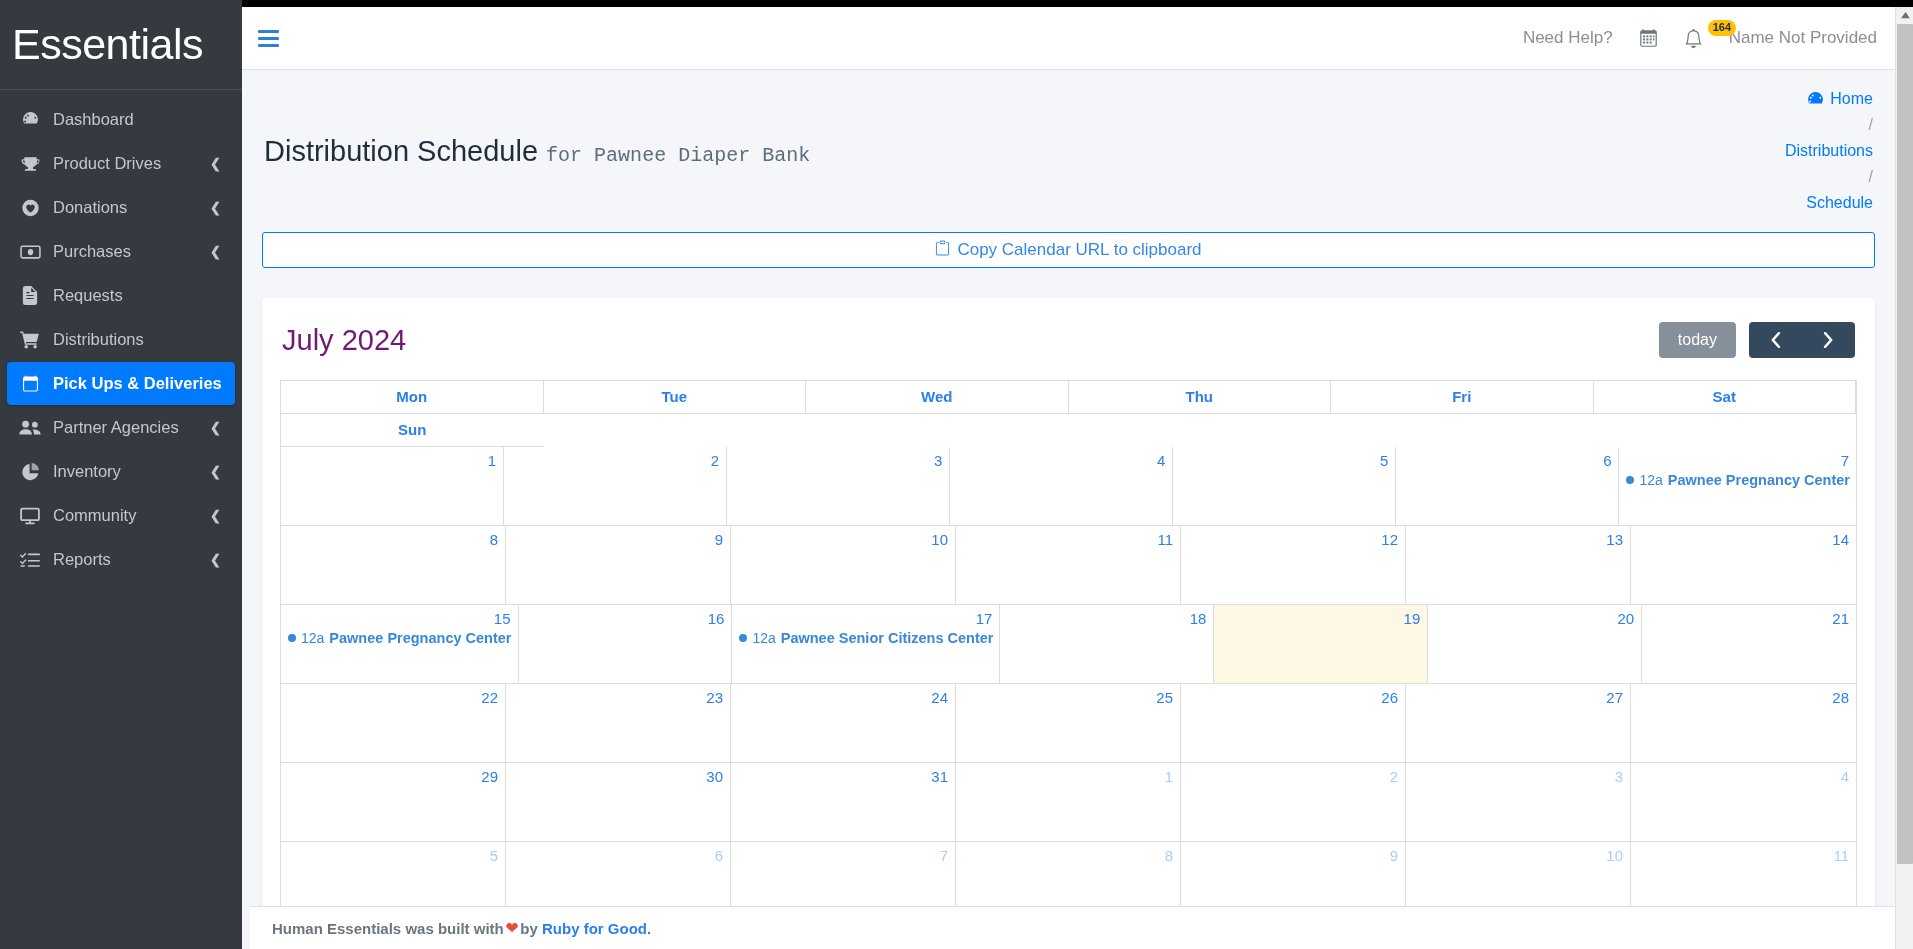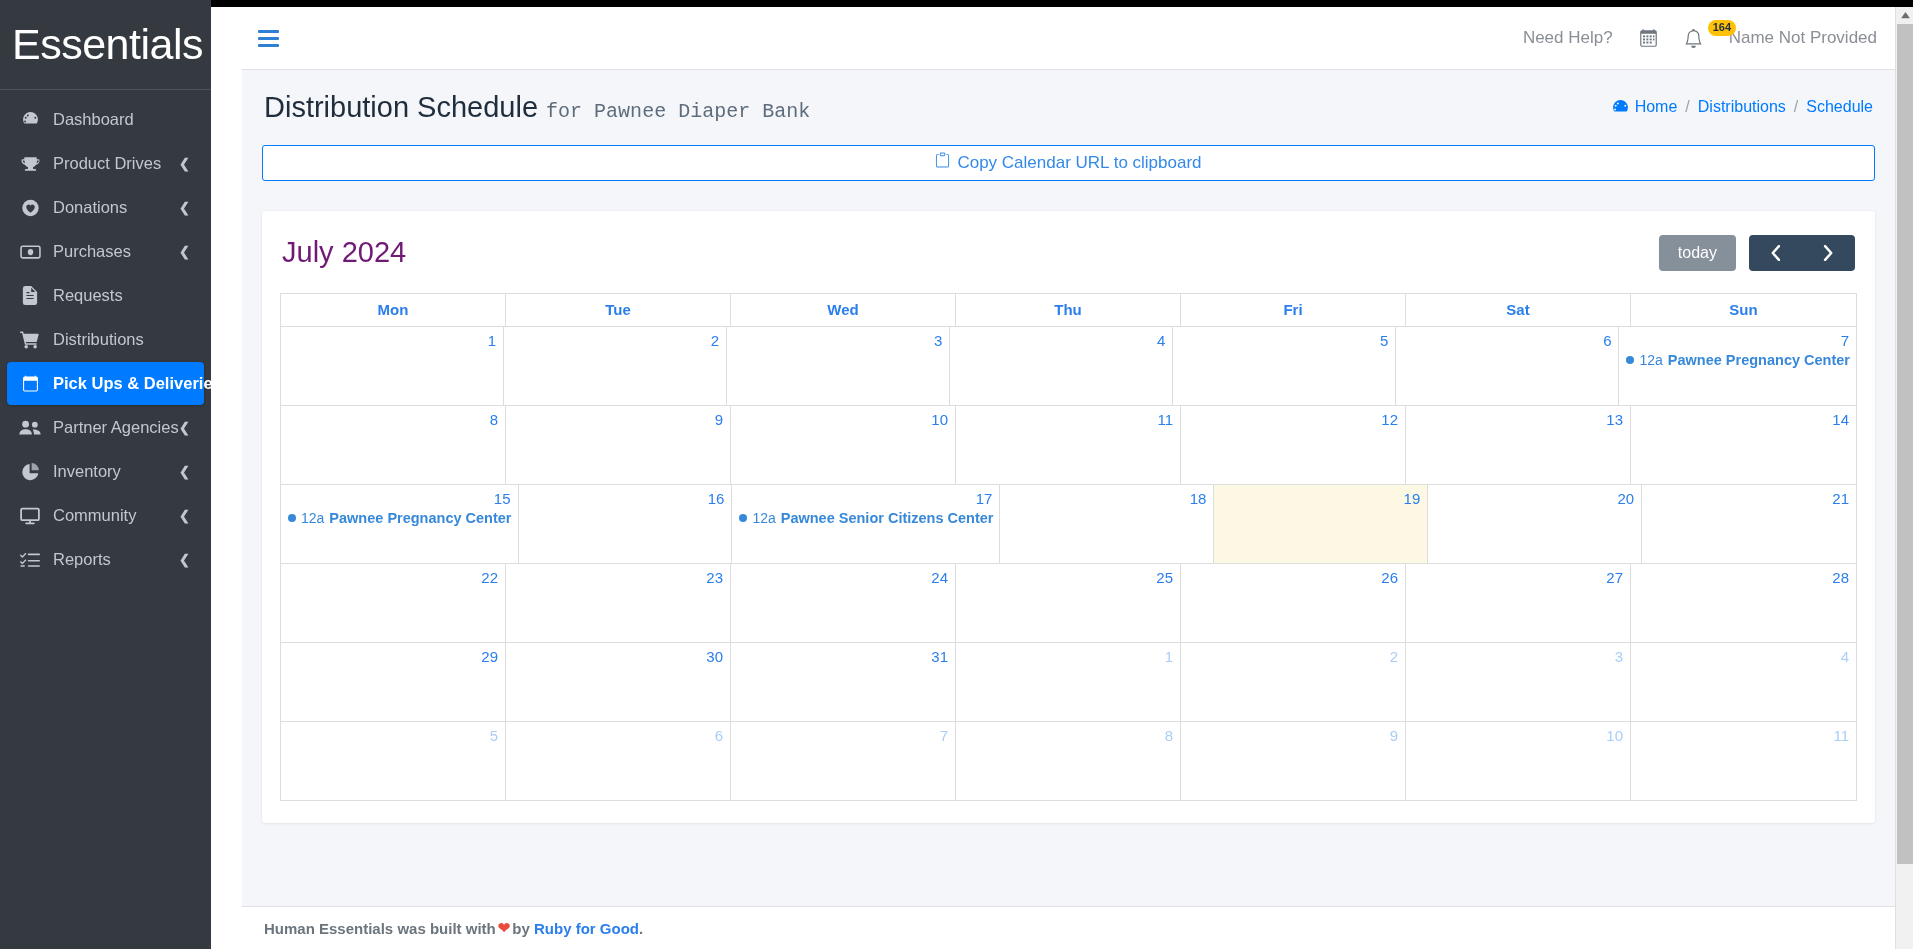--- a/index.html
+++ b/index.html
@@ -14,21 +14,21 @@
 
   
   .top-strip {
     position: absolute; top: 0; left: 0; width: 1913px; height: 7px;
     background: #000000;
   }
 
   
   .sidebar {
     position: absolute; top: 0; left: 0;
-    width: 211px; height: 949px;
+    width: 242px; height: 949px;
     background: #343a40;
     z-index: 5;
   }
   .brand {
     height: 90px;
     display: flex; align-items: center;
     padding-left: 12px;
     border-bottom: 1px solid #4b545c;
   }
   .brand-text {
@@ -123,20 +123,21 @@
   .page-title {
     font-size: 29px; color: #1f2d3d; font-weight: 400; line-height: 1.2;
   }
   .page-title .sub {
     font-size: 20px; color: #5e6d7d; font-family: Liberation Mono, monospace;
   }
   .breadcrumb {
     margin-left: auto;
     display: flex; align-items: flex-end; gap: 8px;
     font-size: 16px;
+    flex-direction: column;
   }
   .breadcrumb a { color: #007bff; text-decoration: none; cursor: pointer; }
   .breadcrumb .sep { color: #9aa4ad; }
   .bc-home { display: inline-flex; align-items: center; gap: 5px; }
 
   
   .copy-bar-wrap { padding: 1px 20px 0 20px; }
   .copy-bar {
     height: 36px;
     background: #ffffff;
@@ -178,21 +179,21 @@
     padding: 9px 20px;
     cursor: pointer;
     display: flex; align-items: center; justify-content: center;
   }
   .btn-nav:first-child { border-radius: 4px 0 0 4px; }
   .btn-nav:last-child { border-radius: 0 4px 4px 0; }
   .btn-nav svg { display: block; }
 
   
   .cal-grid { border: 1px solid #ddd; border-bottom: none; }
-  .cal-head { display: grid; grid-template-columns: repeat(7, 1fr); }
+  .cal-head { display: grid; grid-template-columns: repeat(6, 1fr); }
   .cal-head .dow {
     text-align: center;
     padding: 7px 4px 8px 4px;
     font-size: 15px;
     font-weight: bold;
     color: #2a7fec;
     border-right: 1px solid #ddd;
     border-bottom: 1px solid #ddd;
   }
   .cal-head .dow:last-child { border-right: none; }
@@ -227,21 +228,21 @@
   }
   .event .dot {
     width: 8px; height: 8px; border-radius: 50%;
     background: #3788d8; flex: 0 0 8px;
   }
   .event .etime { color: #3788d8; font-size: 14px; }
   .event .etitle { color: #3788d8; font-weight: bold; }
 
   
   .footer {
-    position: absolute; bottom: 0; left: 0;
+    position: absolute; bottom: 0; left: 8px;
     width: 1653px; height: 43px;
     background: #ffffff;
     border-top: 1px solid #dee2e6;
     display: flex; align-items: center;
     padding-left: 22px;
     font-size: 15px; font-weight: bold; color: #6c757d;
   }
   .footer .heart { color: #e74c3c; padding: 0 2px; }
   .footer a { color: #2a7fec; text-decoration: none; cursor: pointer; }
 

